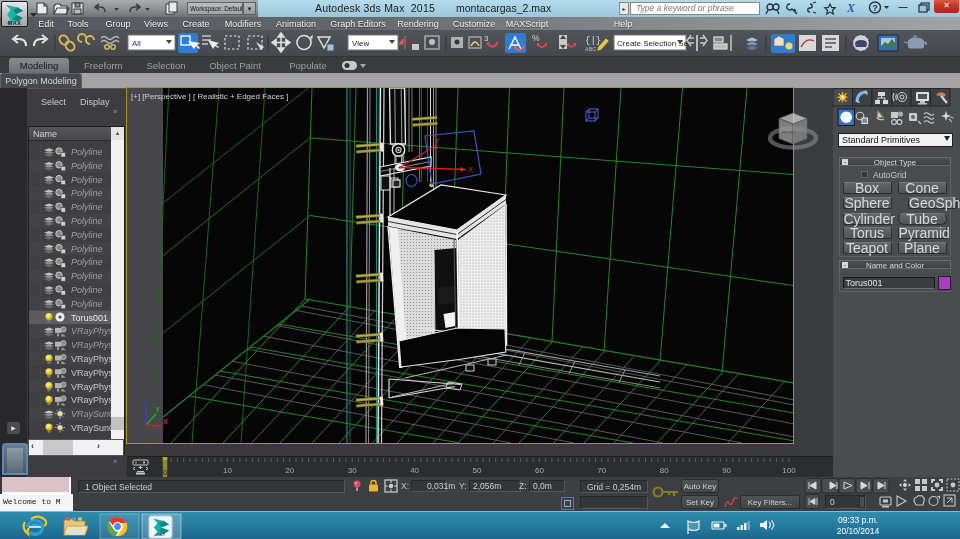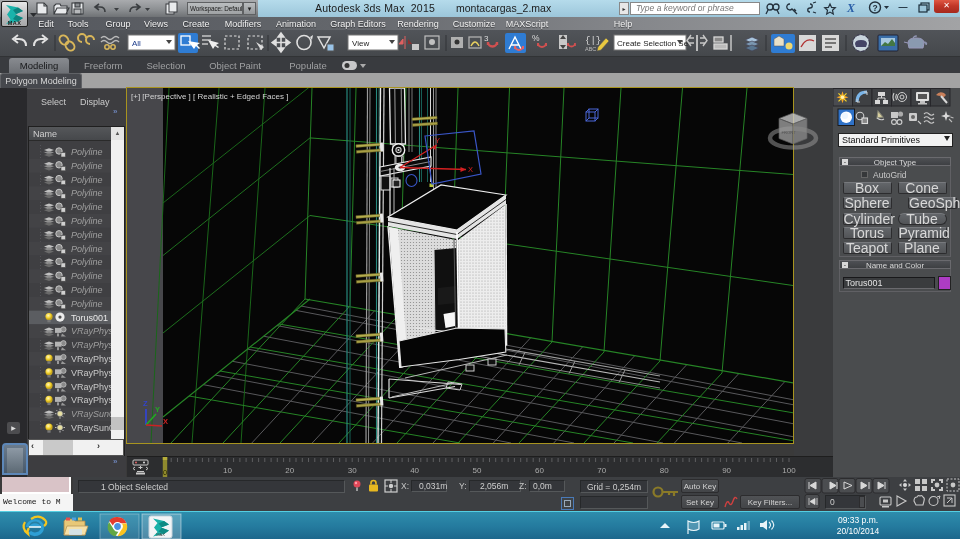--- a/index.html
+++ b/index.html
@@ -837,41 +837,41 @@
     <text x="537.2" y="16" font-size="8" fill="#ababab" text-anchor="middle" font-family="Liberation Sans">80</text>
     <text x="599.6" y="16" font-size="8" fill="#ababab" text-anchor="middle" font-family="Liberation Sans">90</text>
     <text x="662.0" y="16" font-size="8" fill="#ababab" text-anchor="middle" font-family="Liberation Sans">100</text>
     <rect x="35.8" y="0" width="4.4" height="21" fill="#8f8a2e"></rect>
         <rect x="35.8" y="0" width="4.4" height="3" fill="#b5ad3a"></rect>
         <text x="38" y="18" font-size="7.5" fill="#2e2b00" text-anchor="middle" font-family="Liberation Sans">0</text>
     </svg>
   </div>
 
   <div class="abs" id="status">
-    <div class="sunk" style="left:5px;top:3px;width:267px;height:12.5px;line-height:12px;padding-left:22px;">1 Object Selected</div>
+    <div class="sunk" style="left:5px;top:3px;width:267px;height:12.5px;line-height:12px;padding-left:6px;">1 Object Selected</div>
     <svg width="330" height="34" style="position:absolute;left:270px;top:0;">
       <g transform="translate(9,3)">
           <circle cx="5" cy="4" r="3.5" fill="#e04858"></circle>
           <circle cx="4" cy="3" r="1.2" fill="#ff9aa8"></circle>
           <line x1="5" y1="7.5" x2="5" y2="11" stroke="#d8d8d8" stroke-width="1.2"></line>
         </g>
       <g transform="translate(25,3)">
           <rect x="1" y="4.5" width="9" height="7" rx="1" fill="#e8b820"></rect>
           <path d="M3 4.5 v-1.5 a2.5 2.5 0 0 1 5 0 v1.5" stroke="#e8b820" stroke-width="1.6" fill="none"></path>
         </g>
       <g transform="translate(42,3)">
           <rect x="0" y="0" width="12" height="12" fill="none" stroke="#cfcfcf" stroke-width="1.2"></rect>
           <circle cx="6" cy="6" r="2.2" fill="#cfcfcf"></circle>
           <path d="M6 0 v3 M6 9 v3 M0 6 h3 M9 6 h3" stroke="#cfcfcf"></path>
         </g>
     </svg>
     <span class="slbl" style="left:328px;top:4px;">X:</span>
-    <div class="sunk" style="left:338px;top:2.5px;width:36px;height:12.5px;line-height:11.5px;padding-left:7px;">0,031m</div>
+    <div class="sunk" style="left:338px;top:2.5px;width:36px;height:12.5px;line-height:11.5px;padding-left:15px;">0,031m</div>
     <span class="slbl" style="left:386px;top:4px;">Y:</span>
-    <div class="sunk" style="left:396px;top:2.5px;width:52px;height:12.5px;line-height:11.5px;padding-left:10px;">2,056m</div>
+    <div class="sunk" style="left:396px;top:2.5px;width:52px;height:12.5px;line-height:11.5px;padding-left:3px;">2,056m</div>
     <span class="slbl" style="left:446px;top:4px;">Z:</span>
     <div class="sunk" style="left:456px;top:2.5px;width:36px;height:12.5px;line-height:11.5px;padding-left:3px;">0,0m</div>
     <div class="sunk" style="left:507px;top:2.5px;width:68px;height:13px;line-height:12px;text-align:center;">Grid = 0,254m</div>
     <div class="sunk" style="left:507px;top:19px;width:68px;height:13px;"></div>
     <svg width="40" height="34" style="position:absolute;left:575px;top:0;">
       <g stroke="#8a7a28" stroke-width="2.2" fill="none">
           <circle cx="10" cy="15" r="4.5"></circle>
           <path d="M14 15 h16 m-4 0 v4 m-5 -4 v3"></path>
         </g>
     </svg>

